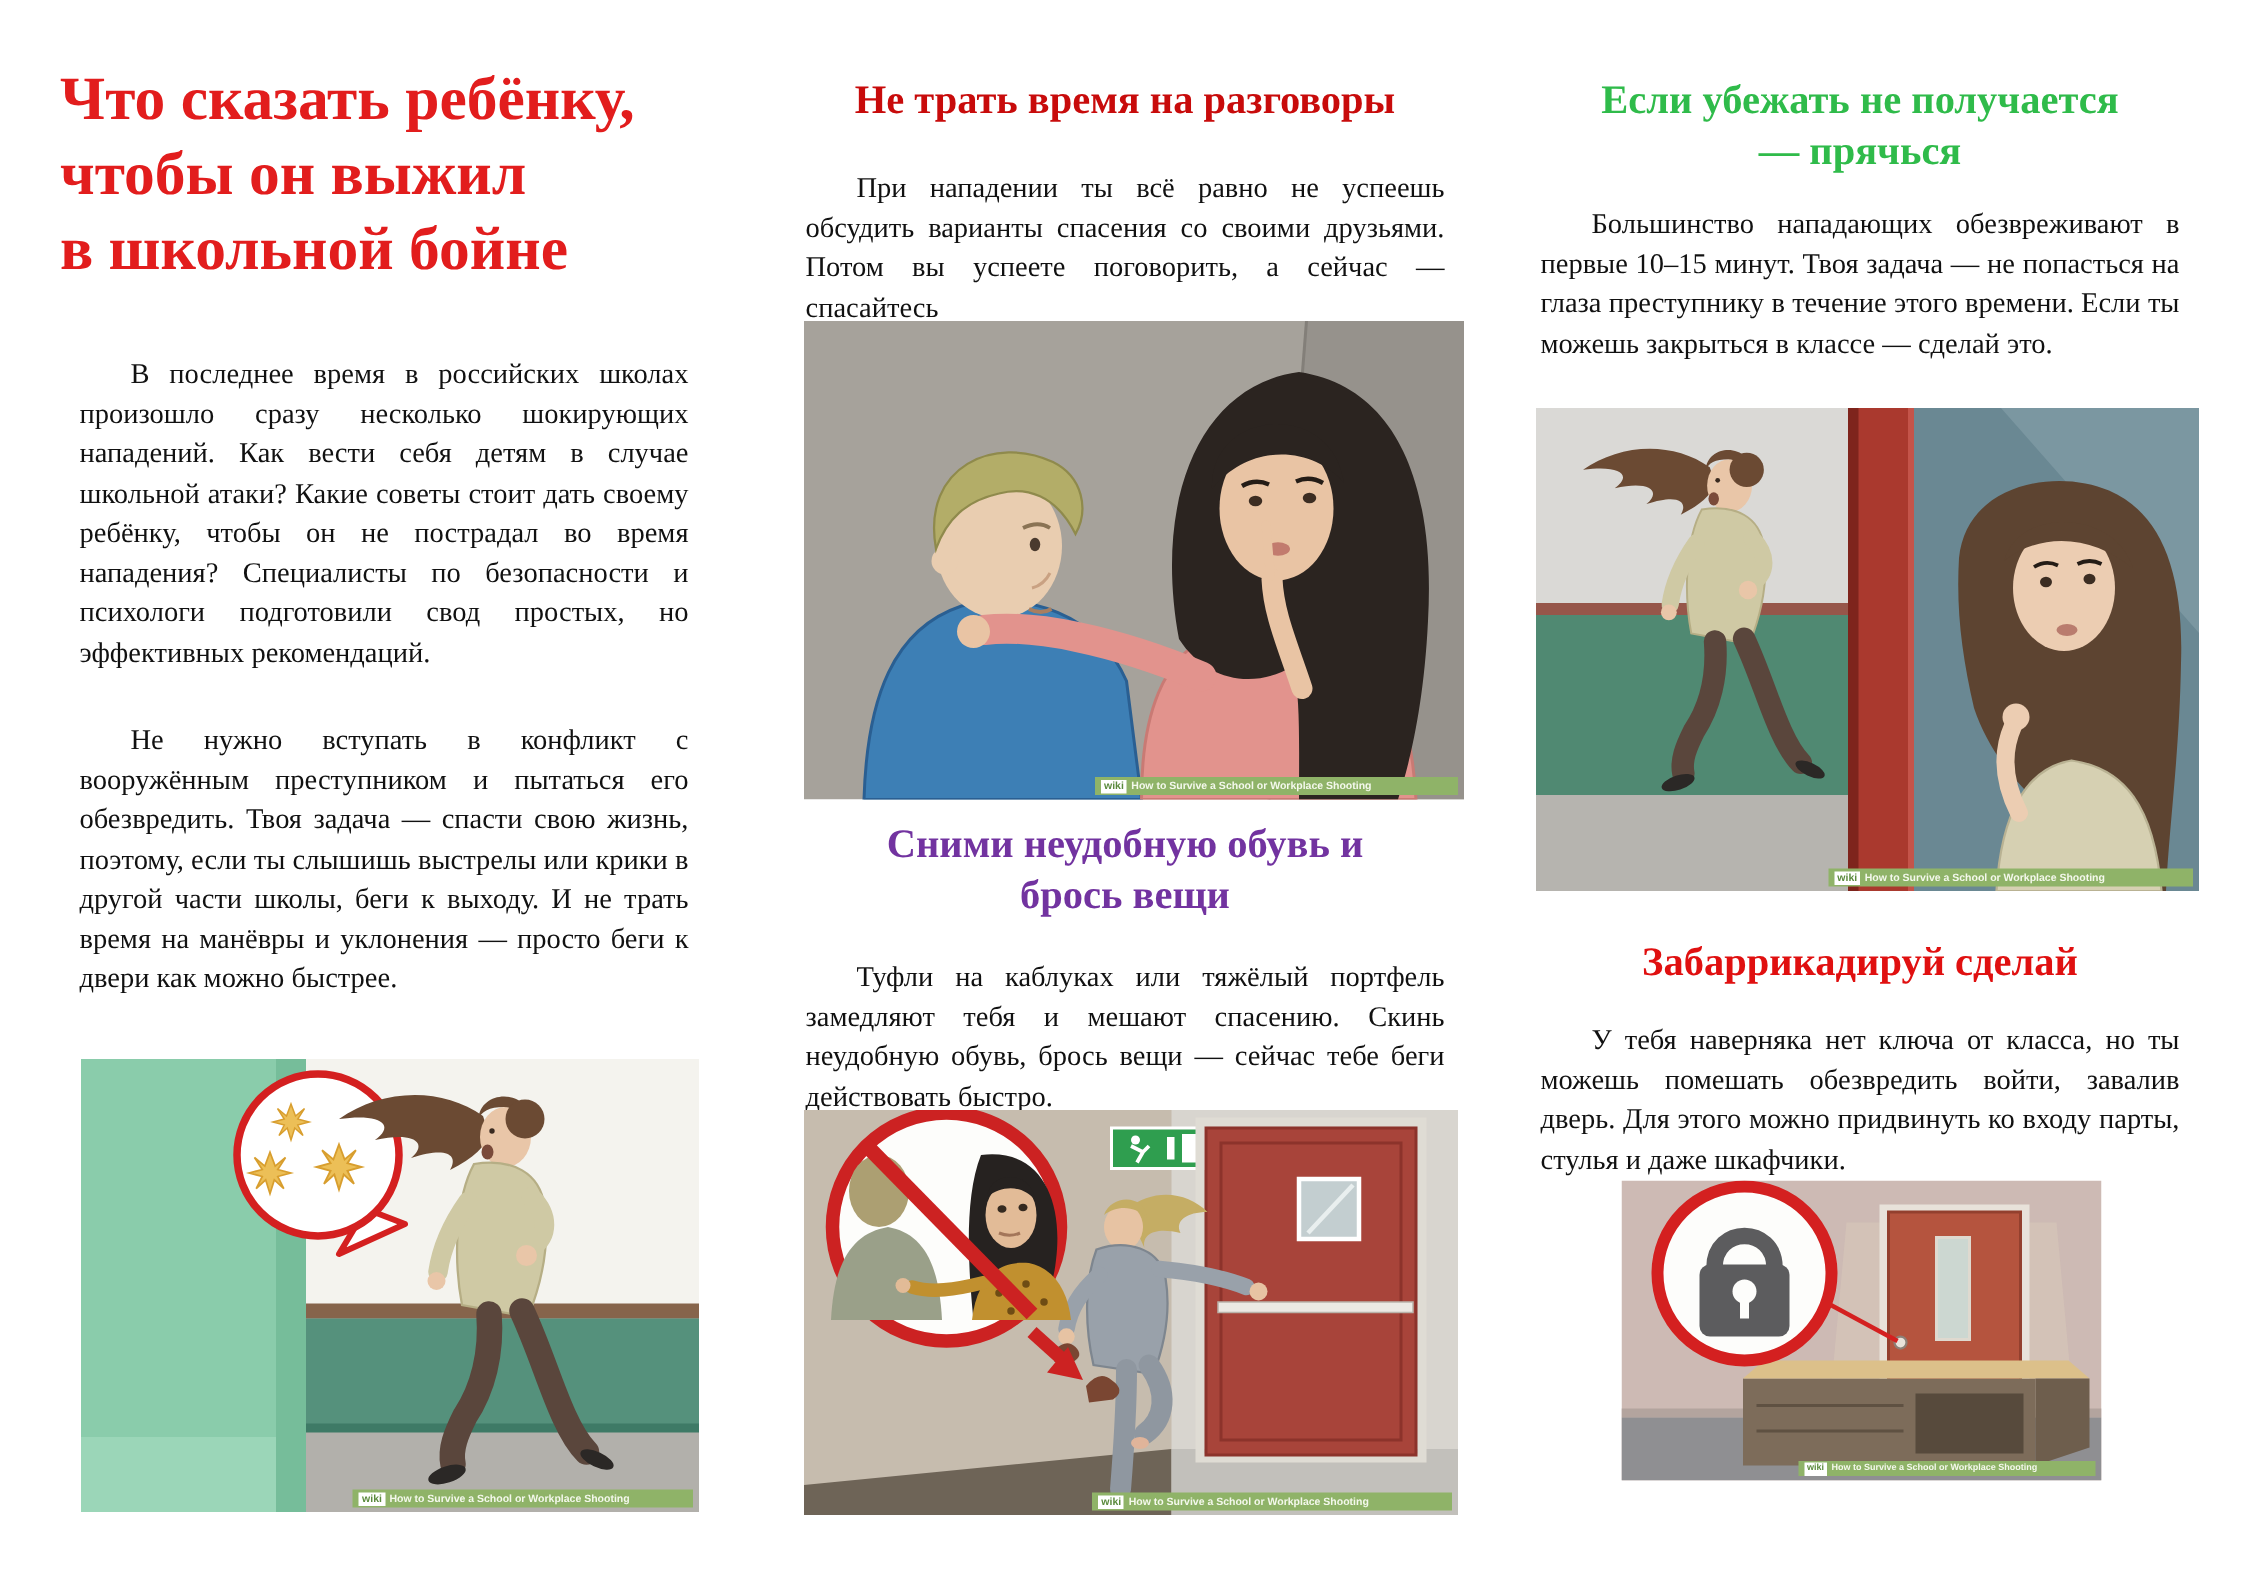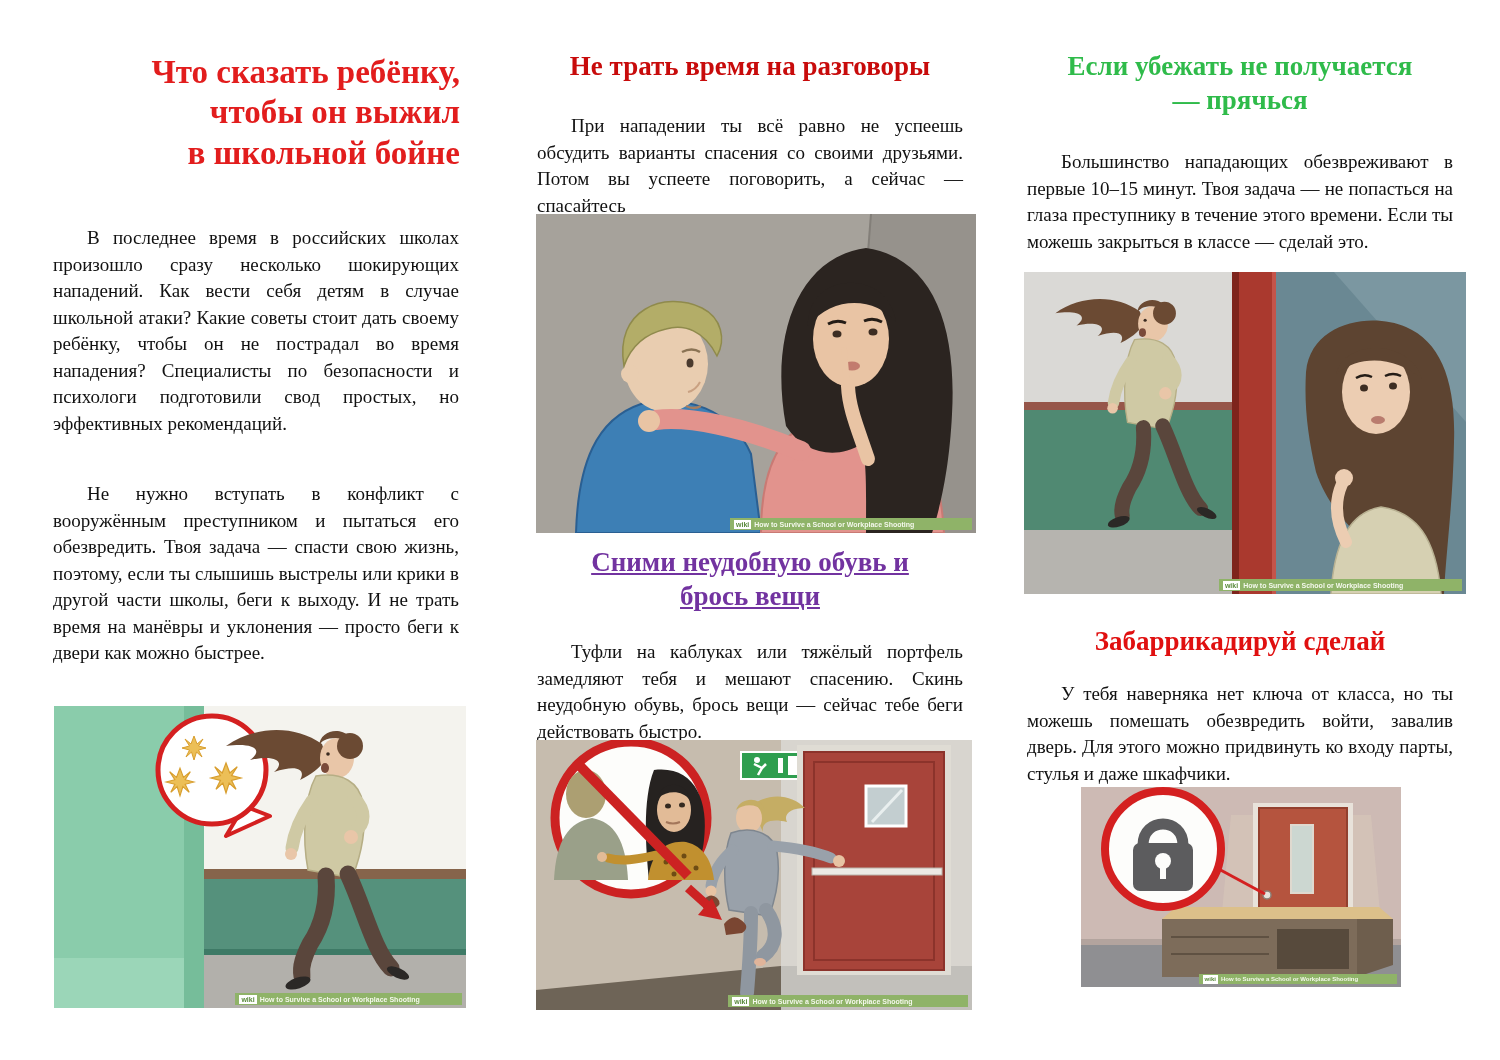--- a/index.html
+++ b/index.html
@@ -3,21 +3,21 @@
 <meta charset="utf-8">
 <style>
   html,body{margin:0;padding:0;background:#e8e8e8}
   .page{position:relative;width:1500px;height:1060px;background:#ffffff;overflow:hidden;
         font-family:"Liberation Serif",serif;color:#111}
   .col{position:absolute;top:0;height:1060px}
   .c1{left:40px;width:432px}
   .c2{left:524px;width:452px}
   .c3{left:1014px;width:452px}
   .blk{position:absolute;left:0;right:0}
-  h1.title{margin:12px;font-size:33px;font-weight:bold;line-height:1.22;text-align:right;white-space:pre-line}
+  h1.title{margin:0;font-size:41px;font-weight:bold;line-height:1.22;text-align:left;white-space:pre-line}
   h2.h2{margin:0;font-size:27px;font-weight:bold;line-height:1.25;text-align:center;white-space:pre-line}
   p.body{margin:13px;font-size:19px;line-height:26.5px;text-align:justify;text-indent:34px}
   figure.fig{position:absolute;margin:0;padding:0}
   .fig svg{display:block;width:100%;height:100%}
   .wm{position:absolute;right:4px;bottom:3px;width:55%;height:12px;background:#8fb368;
       display:flex;align-items:center;gap:3px;padding:0 4px;box-sizing:border-box;
       font-family:"Liberation Sans",sans-serif;font-size:7px;font-weight:bold;color:#f4f8ec;
       white-space:nowrap;overflow:hidden}
   .wm .wiki{background:#ffffff;color:#5a8a3c;padding:0 2px;line-height:9px}
   .f5 .wm{height:10px;font-size:6px;width:62%}
@@ -25,21 +25,21 @@
 </head>
 <body>
 
 <div class="page">
 
   <div class="col c1">
     <h1 class="title blk" style="top: 40px; color: rgb(226, 29, 29);">Что сказать ребёнку,
 чтобы он выжил
 в школьной бойне</h1>
 
-    <p class="body blk" style="top:212px">В последнее время в российских школах произошло сразу несколько шокирующих нападений. Как вести себя детям в случае школьной атаки? Какие советы стоит дать своему ребёнку, чтобы он не пострадал во время нападения? Специалисты по безопасности и психологи подготовили свод простых, но эффективных рекомендаций.</p>
+    <p class="body blk" style="top:224px">В последнее время в российских школах произошло сразу несколько шокирующих нападений. Как вести себя детям в случае школьной атаки? Какие советы стоит дать своему ребёнку, чтобы он не пострадал во время нападения? Специалисты по безопасности и психологи подготовили свод простых, но эффективных рекомендаций.</p>
 
 
     <p class="body blk" style="top:468px">Не нужно вступать в конфликт с вооружённым преступником и пытаться его обезвредить. Твоя задача — спасти свою жизнь, поэтому, если ты слышишь выстрелы или крики в другой части школы, беги к выходу. И не трать время на манёвры и уклонения — просто беги к двери как можно быстрее.</p>
 
     <figure class="fig" style="top:706px;left:14px;width:412px;height:302px">
       <svg viewBox="0 0 412 302">
         <defs>
           <path id="st8" d="M0,-12 L3,-4 L9,-9 L4.5,-2 L12,0 L4.5,2 L8,9 L2.5,4 L0,12 L-2.5,4 L-8,9 L-4.5,2 L-12,0 L-4.5,-2 L-9,-9 L-3,-4 Z"></path>
         </defs>
         <rect width="412" height="302" fill="#b2b0ab"></rect>
@@ -117,21 +117,21 @@
           <path d="M332,245 C322,215 313,195 312,172" stroke="#e9c4a4" stroke-width="14" fill="none" stroke-linecap="round"></path>
           <path d="M311,170 L308,136" stroke="#e9c4a4" stroke-width="6" fill="none" stroke-linecap="round"></path>
         </g>
       </svg>
       <div class="wm">
         <span class="wiki">wiki</span>
         <span>How to Survive a School or Workplace Shooting</span>
       </div>
     </figure>
 
-    <h2 class="h2 blk" style="top: 546px; color: rgb(114, 51, 160); text-decoration: underline;">Сними неудобную обувь и
+    <h2 class="h2 blk" style="top: 546px; color: rgb(114, 51, 160);">Сними неудобную обувь и
 брось вещи</h2>
 
     <p class="body blk" style="top:626px">Туфли на каблуках или тяжёлый портфель замедляют тебя и мешают спасению. Скинь неудобную обувь, брось вещи — сейчас тебе беги действовать быстро.</p>
 
     <figure class="fig" style="top:740px;left:12px;width:436px;height:270px">
       <svg viewBox="0 0 436 270">
         <rect width="436" height="270" fill="#d8d5cf"></rect>
         <rect x="0" y="0" width="245" height="270" fill="#c6bcae"></rect>
         <polygon points="0,250 245,226 245,270 0,270" fill="#6e6457"></polygon>
         <rect x="245" y="226" width="191" height="44" fill="#c2c0bb"></rect>
@@ -194,21 +194,21 @@
         <span class="wiki">wiki</span>
         <span>How to Survive a School or Workplace Shooting</span>
       </div>
     </figure>
   </div>
 
   <div class="col c3">
     <h2 class="h2 blk" style="top: 50px; color: rgb(47, 187, 74); font-family: Liberation Serif, serif;">Если убежать не получается
 — прячься</h2>
 
-    <p class="body blk" style="top:136px">Большинство нападающих обезвреживают в первые 10–15 минут. Твоя задача — не попасться на глаза преступнику в течение этого времени. Если ты можешь закрыться в классе — сделай это.</p>
+    <p class="body blk" style="top:124px">Большинство нападающих обезвреживают в первые 10–15 минут. Твоя задача — не попасться на глаза преступнику в течение этого времени. Если ты можешь закрыться в классе — сделай это.</p>
 
     <figure class="fig" style="top:272px;left:10px;width:442px;height:322px">
       <svg viewBox="0 0 442 322">
         <rect x="0" y="0" width="208" height="322" fill="#dad9d6"></rect>
         <rect x="0" y="130" width="208" height="8" fill="#96564a"></rect>
         <rect x="0" y="138" width="208" height="120" fill="#508972"></rect>
         <rect x="0" y="258" width="208" height="64" fill="#b6b4af"></rect>
         <g transform="translate(-120,6) scale(0.88)">
           <path d="M268,38 C240,18 200,20 172,40 C200,36 210,44 196,54 C222,48 232,56 220,66 C244,58 252,64 246,74 C262,66 270,58 272,50 Z" fill="#6b4a33"></path>
           <ellipse cx="283" cy="52" rx="17" ry="20" fill="#e9c6a8"></ellipse>

